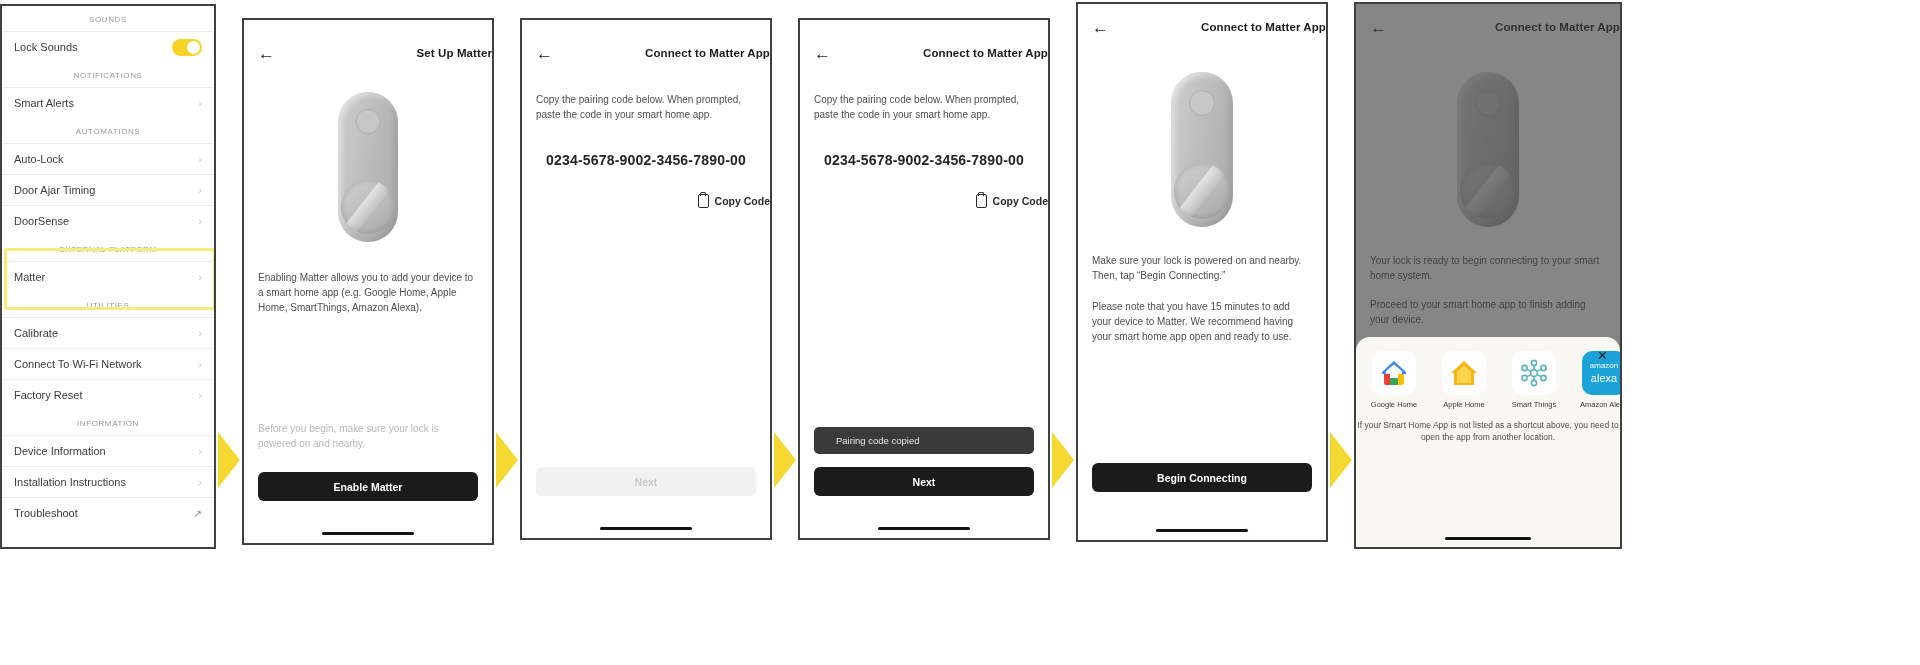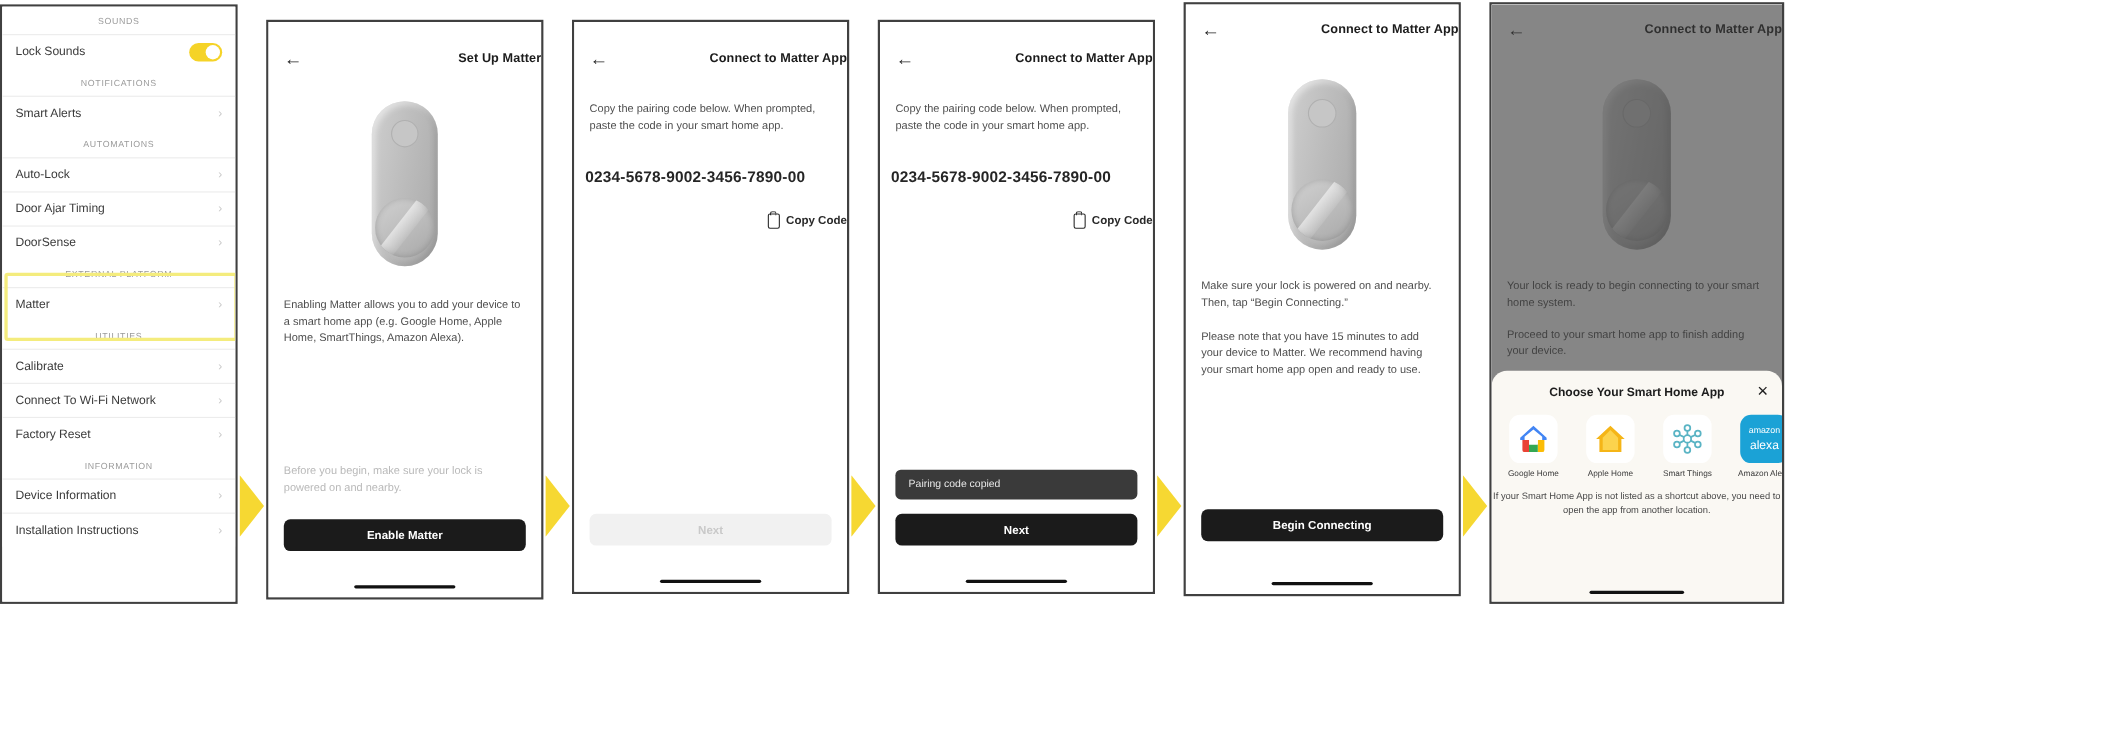--- a/index.html
+++ b/index.html
@@ -34,30 +34,30 @@
   
   .lock{margin:0 auto;position:relative;}
   .lock .body{position:absolute;inset:0;border-radius:999px;background:linear-gradient(100deg,#cfcfcf 0%,#bdbdbd 45%,#a9a9a9 100%);box-shadow:inset -3px -3px 6px rgba(0,0,0,.12), inset 3px 3px 6px rgba(255,255,255,.5);}
   .lock .cam{position:absolute;left:50%;transform:translateX(-50%);border-radius:50%;border:1.4px solid #b0b0b0;background:#c6c6c6;}
   .lock .knob{position:absolute;left:50%;transform:translateX(-50%);border-radius:50%;background:linear-gradient(145deg,#d2d2d2,#a8a8a8);box-shadow:inset 0 0 6px rgba(0,0,0,.18);overflow:hidden;}
   .lock .knob:after{content:"";position:absolute;left:50%;top:0;width:26%;height:100%;transform:translateX(-50%) rotate(38deg);background:linear-gradient(90deg,rgba(255,255,255,.55),rgba(255,255,255,.1));}
 
   
   .para{font-size:10px;line-height:15px;color:#4e4e4e;}
   .para.light{color:#b9b9b9;}
-  .code{text-align:left;font-size:14px;font-weight:bold;color:#252525;letter-spacing:.2px;}
+  .code{text-align:center;font-size:14px;font-weight:bold;color:#252525;letter-spacing:.2px;}
   .copy-btn{display:flex;align-items:center;justify-content:flex-end;gap:6px;font-size:10.5px;color:#2a2a2a;font-weight:bold;}
   .clip{display:inline-block;width:9px;height:12px;border:1.4px solid #2a2a2a;border-radius:2px;position:relative;}
   .clip:before{content:"";position:absolute;top:-3px;left:1.5px;width:4px;height:3px;border:1.4px solid #2a2a2a;border-bottom:none;border-radius:2px 2px 0 0;}
 
   .btn{position:absolute;left:14px;right:14px;height:29px;border-radius:6px;display:flex;align-items:center;justify-content:center;font-size:10.5px;font-weight:bold;}
   .btn.dark{background:#1b1b1b;color:#fff;}
   .btn.disabled{background:#f1f1f1;color:#c9c9c9;}
 
-  .toast{position:absolute;left:14px;right:14px;height:27px;border-radius:5px;background:#3a3a3a;color:#e9e9e9;font-size:9.5px;display:flex;align-items:center;padding-left:12px;box-sizing:border-box;}
+  .toast{position:absolute;left:14px;right:14px;height:27px;border-radius:5px;background:#3a3a3a;color:#e9e9e9;font-size:9.5px;display:flex;align-items:center;padding-left:22px;box-sizing:border-box;}
 
   
   .dim{position:absolute;inset:0;background:rgba(60,60,60,.62);}
   .sheet{position:absolute;left:0;right:0;bottom:0;background:#faf8f3;border-radius:14px 14px 0 0;}
   .sheet-title{text-align:center;font-size:11px;font-weight:bold;color:#1d1d1d;padding-top:14px;}
   .sheet-close{position:absolute;right:12px;top:12px;font-size:13px;color:#1d1d1d;line-height:1;}
   .apps{display:flex;gap:18px;padding:14px 12px 0 12px;}
   .app{width:52px;text-align:center;flex:0 0 auto;}
   .app .tile{width:44px;height:44px;border-radius:10px;margin:0 auto 5px;display:flex;align-items:center;justify-content:center;background:#fff;overflow:hidden;}
   .app .nm{font-size:7.5px;color:#3a3a3a;}
@@ -120,20 +120,24 @@
 
       <div class="sec-head">INFORMATION</div>
       <div class="row">
         <span>Device Information</span>
         <span class="chev">›</span>
       </div>
       <div class="row">
         <span>Installation Instructions</span>
         <span class="chev">›</span>
       </div>
+      <div class="row">
+        <span>Troubleshoot</span>
+        <span class="ext-link">↗</span>
+      </div>
 
       <div class="highlight-box" style="top:242px;height:62px;"></div>
     </div>
   </div>
 
   <div class="arrow">
     <svg width="26" height="56" viewBox="0 0 26 56">
         <path d="M2 0 L24 28 L2 56 Z" fill="#f6d832"></path>
       </svg>
   </div>
@@ -266,21 +270,20 @@
         <div class="knob" style="bottom:8px;width:56px;height:56px;"></div>
       </div>
 
       <div class="para" style="margin:26px 14px 0;">Your lock is ready to begin connecting to your smart home system.</div>
       <div class="para" style="margin:14px 14px 0;">Proceed to your smart home app to finish adding your device.</div>
       <div class="para" style="margin:14px 14px 0;">Please remember that you have 15 minutes to add your device.</div>
 
       <div class="dim"></div>
 
       <div class="sheet" style="height:210px;">
-        <div class="sheet-title">Choose Your Smart Home App</div>
         <span class="sheet-close">✕</span>
 
         <div class="apps">
 
           <div class="app">
             <div class="tile">
               <svg width="32" height="32" viewBox="0 0 32 32">
                 <path d="M16 4 L28 15 L28 17 L24 17 L24 14 L16 7.5 L8 14 L8 17 L4 17 L4 15 Z" fill="#4285f4"></path>
                 <path d="M6 17 L12 17 L12 28 L8 28 A2 2 0 0 1 6 26 Z" fill="#ea4335"></path>
                 <path d="M20 17 L26 17 L26 26 A2 2 0 0 1 24 28 L20 28 Z" fill="#fbbc05"></path>

